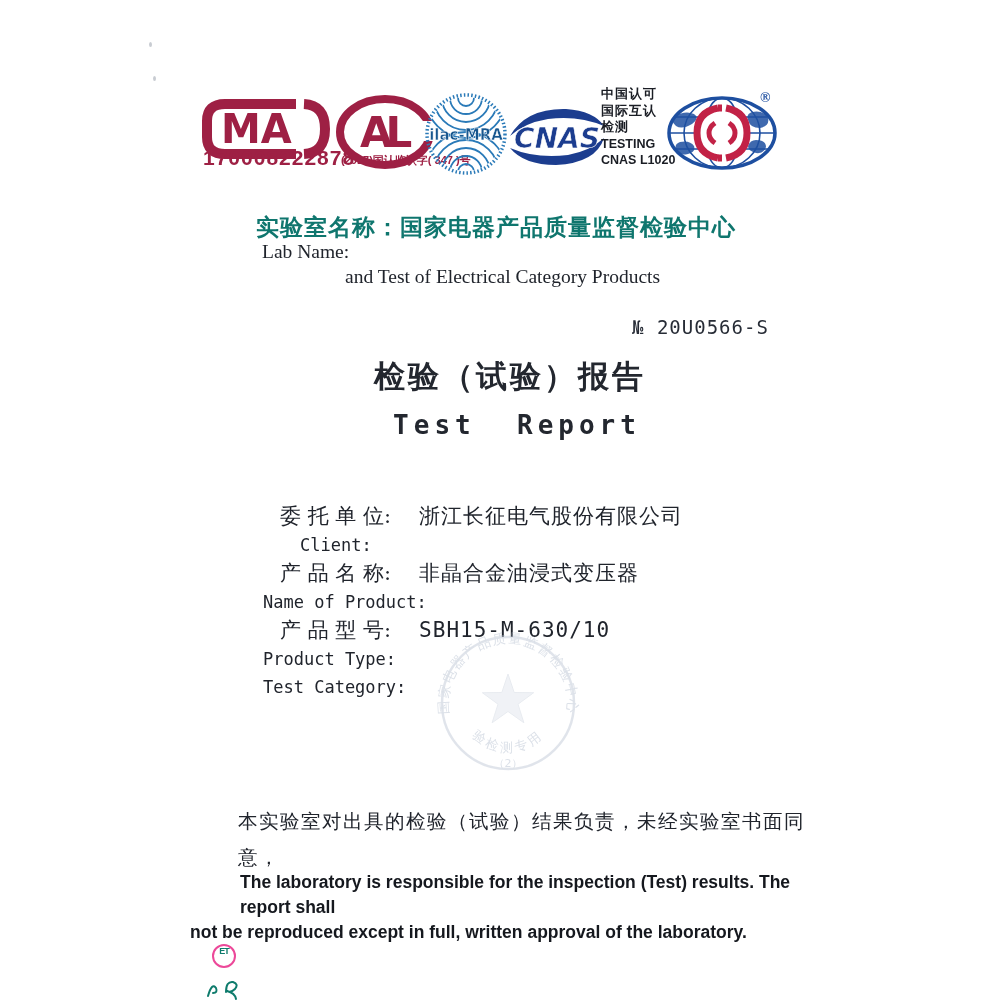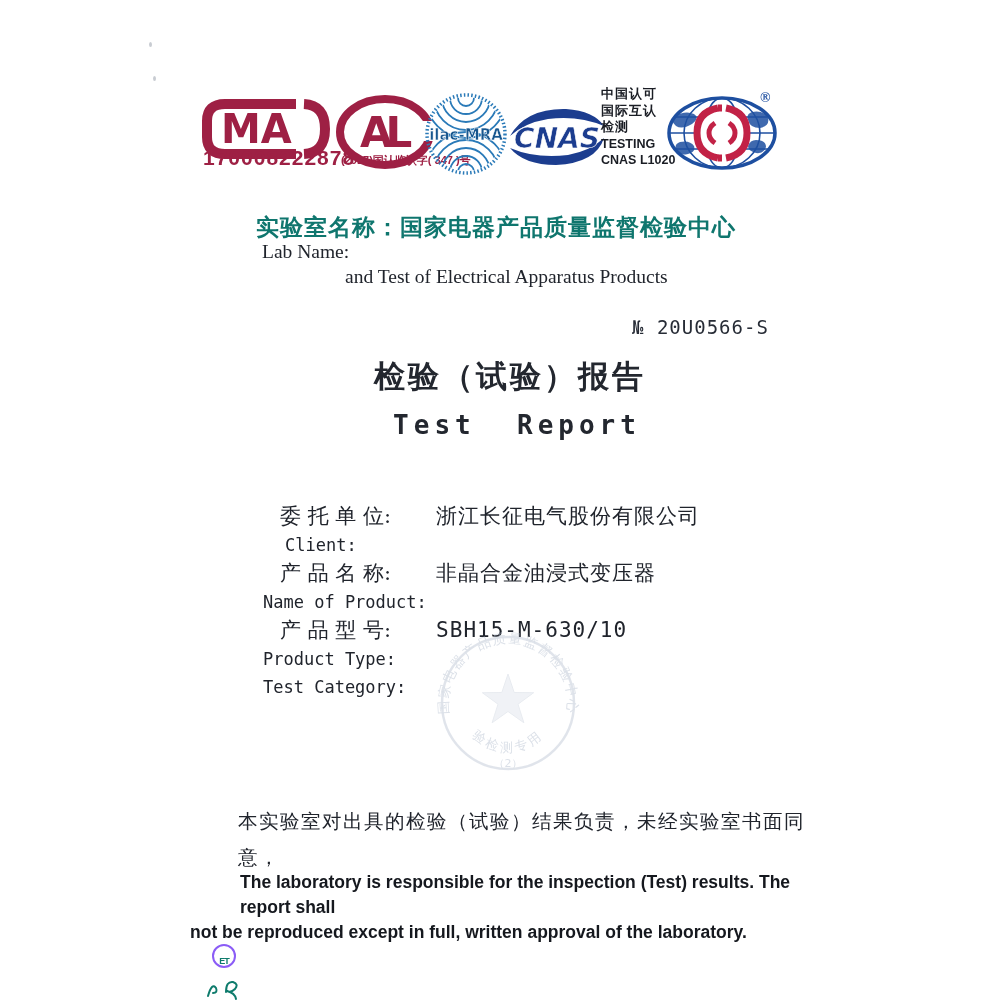--- a/index.html
+++ b/index.html
@@ -1,21 +1,21 @@
 <!DOCTYPE html>
 <html><head>
 <meta charset="utf-8">
 <style>
   html,body{margin:0;padding:0;}
   body{
     width:1000px;height:1000px;position:relative;background:#ffffff;
     font-family:"Liberation Sans",sans-serif;overflow:hidden;
   }
   .abs{position:absolute;}
-  .cn-kai{font-family:"DejaVu Serif",serif;gap:17px;}
+  .cn-kai{font-family:"DejaVu Serif",serif;}
   .cn-hei{font-family:"DejaVu Sans",sans-serif;}
   .mono{font-family:"DejaVu Sans Mono",monospace;}
   .serif{font-family:"Liberation Serif",serif;}
   .sans{font-family:"Liberation Sans",sans-serif;}
 
   
   .logo-band{left:0;top:0;width:1000px;height:200px;}
   .cma-num{left:203px;top:146px;font-size:21px;font-weight:bold;color:#9e2044;letter-spacing:1px;}
   .cma-note{left:341px;top:153px;font-size:11px;font-weight:bold;color:#9e2044;}
   .cnas-textblock{left:601px;top:86px;color:#1a1d24;line-height:16.5px;}
@@ -33,36 +33,36 @@
   .title-cn{left:0;top:356px;width:1020px;text-align:center;font-size:31px;font-weight:bold;
             color:#23272f;letter-spacing:3px;}
   .title-en{left:0;top:410px;width:1034px;text-align:center;font-size:26px;font-weight:bold;
             color:#23272f;letter-spacing:5px;white-space:pre;}
 
   
   .field-row{left:280px;width:520px;color:#20242c;}
   .field-cnline{font-size:21px;display:flex;align-items:baseline;}
   .field-cnline .val{margin-left:28px;letter-spacing:1px;}
   .field-en{font-size:17px;color:#20242c;margin-top:5px;margin-left:-17px;}
-  .field-en.indent{margin-left:5px;}
+  .field-en.indent{margin-left:20px;}
 
   
   .stamp{left:420px;top:615px;}
 
   
   .footer-cn{left:192px;top:804px;width:640px;font-size:19.5px;color:#20242c;
              line-height:36px;letter-spacing:1.5px;}
   .footer-cn .l1{padding-left:46px;}
   .footer-en{left:190px;top:870px;width:628px;font-size:17.5px;font-weight:600;color:#15181e;
              line-height:25px;}
   .footer-en .l1{padding-left:50px;}
 
   
-  .green-circle{left:212px;top:944px;width:20px;height:20px;border:2px solid #8b5cf6;border-radius:50%;
-                display:flex;align-items:flex-end;justify-content:center;
+  .green-circle{left:212px;top:944px;width:20px;height:20px;border:2px solid #ec4899;border-radius:50%;
+                display:flex;align-items:flex-start;justify-content:center;
                 font-size:9px;font-weight:bold;color:#0e7b6c;letter-spacing:-1px;}
   .scribble{left:204px;top:976px;}
 
   .speck{width:3px;height:5px;background:#9aa3ad;border-radius:50%;opacity:.55;}
 </style>
 </head>
 <body>
 
 <div class="abs speck" style="left:149px;top:42px;"></div>
 <div class="abs speck" style="left:153px;top:76px;"></div>
@@ -149,21 +149,21 @@
       <line x1="54" y1="64" x2="58" y2="64" stroke-width="7"></line>
     </g>
   </svg>
   <div class="abs reg-mark serif">®</div>
 </div>
 
 <div class="abs lab-cn cn-hei">实验室名称：国家电器产品质量监督检验中心</div>
 <div class="abs lab-en1 serif">
   <span>Lab Name:</span>
 </div>
-<div class="abs lab-en2 serif">and Test of Electrical Apparatus Products</div>
+<div class="abs lab-en2 serif">and Test of Electrical Category Products</div>
 
 <div class="abs report-no mono">№ 20U0566-S</div>
 
 <div class="abs title-cn cn-hei">检验（试验）报告</div>
 <div class="abs title-en mono">Test  Report</div>
 
 <div class="abs field-row" style="top:502px;">
   <div class="field-cnline cn-kai">
     <span>委 托 单 位:</span>
     <span class="val">浙江长征电气股份有限公司</span>

